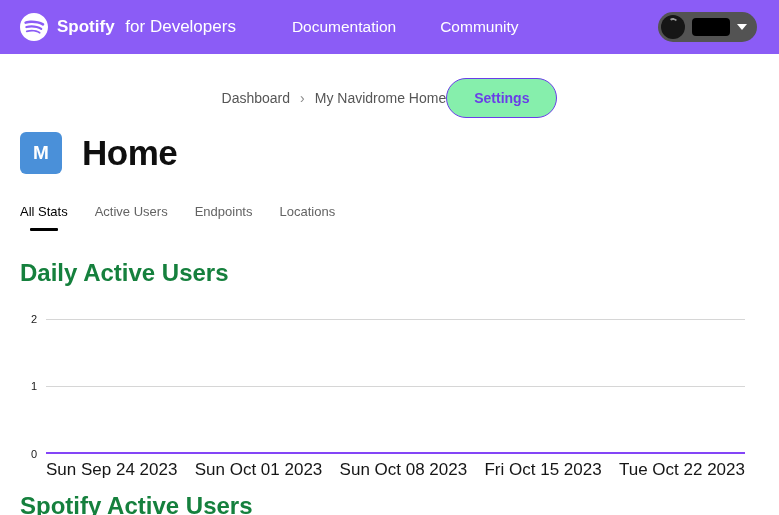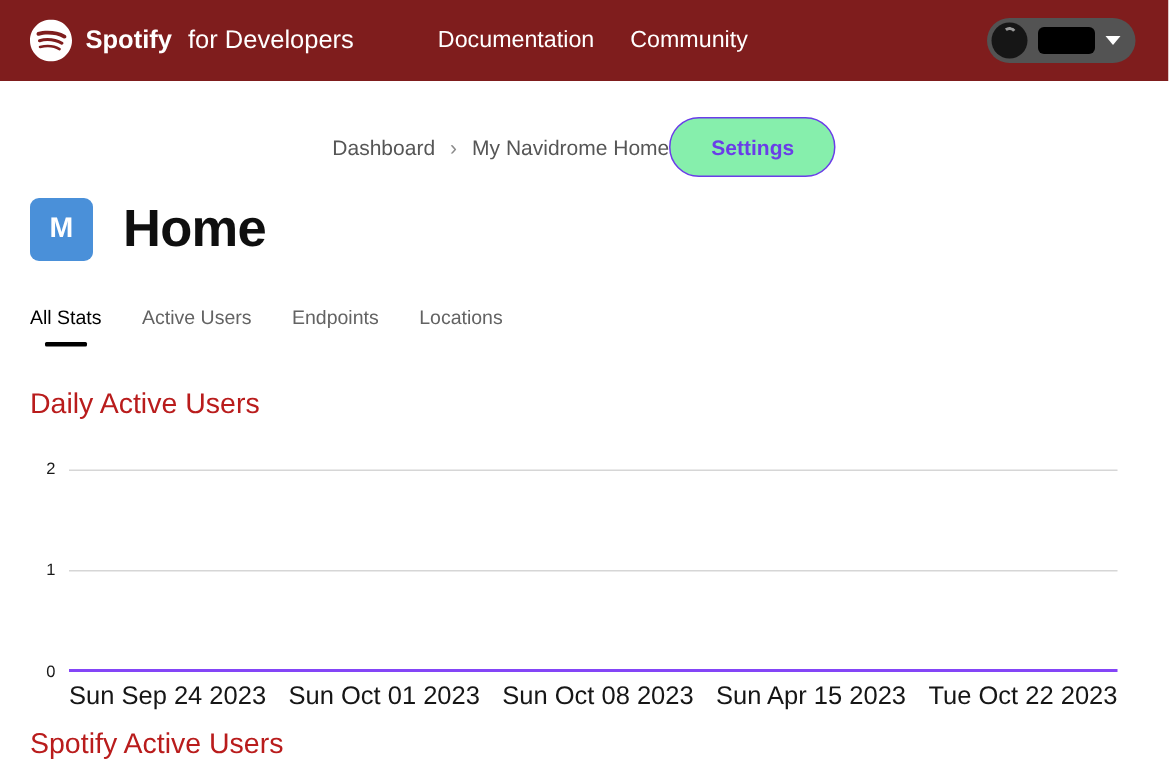--- a/index.html
+++ b/index.html
@@ -8,31 +8,31 @@
     font-family: "Liberation Sans", sans-serif;
     background: #ffffff;
     color: #121212;
     overflow: hidden;
     position: relative;
   }
 
   
   .header {
     height: 54px;
-    background: #7f1d1d;
+    background: #8b5cf6;
     display: flex;
     align-items: center;
     padding: 0 22px 0 20px;
   }
   .brand { display: flex; align-items: center; gap: 9px; cursor: pointer; }
   .brand svg { width: 28px; height: 28px; display: block; }
   .brand-text { color: #ffffff; font-size: 17px; white-space: nowrap; }
   .brand-name { font-weight: 700; }
   .brand-suffix { font-weight: 400; margin-left: 6px; }
-  .nav { display: flex; gap: 24px; margin-left: 56px; }
+  .nav { display: flex; gap: 44px; margin-left: 56px; }
   .nav-link {
     color: #ffffff; font-size: 15.5px; font-weight: 400;
     text-decoration: none; cursor: pointer; white-space: nowrap;
   }
   .account {
     margin-left: auto;
     background: #535353;
     height: 30px;
     border-radius: 16px;
     display: flex;
@@ -99,21 +99,21 @@
   }
   .tab.active { color: #000000; }
   .tab-underline {
     position: absolute; bottom: 0; left: 50%;
     width: 28px; height: 3px; margin-left: -14px;
     background: #000000; border-radius: 1px;
     display: none;
   }
   .tab.active .tab-underline { display: block; }
 
-  .section-title { font-size: 19px; font-weight: 400; color: #b91c1c; }
+  .section-title { font-size: 24px; font-weight: 700; color: #15803d; }
   .daily-title { margin-top: 28px; }
   .monthly-title { margin-top: 12px; }
 
   
   .chart { display: flex; margin-top: 32px; }
   .y-axis { width: 26px; position: relative; height: 135px; flex: none; }
   .y-tick { position: absolute; right: 9px; font-size: 11px; color: #191919; }
   .y-tick-2 { top: -6px; }
   .y-tick-1 { top: 61px; }
   .y-tick-0 { bottom: -6px; }
@@ -203,19 +203,19 @@
     <div class="plot">
       <div class="gridline gridline-top"></div>
       <div class="gridline gridline-mid"></div>
       <div class="series-line"></div>
     </div>
   </div>
   <div class="x-axis">
     <span class="x-tick">Sun Sep 24 2023</span>
     <span class="x-tick">Sun Oct 01 2023</span>
     <span class="x-tick">Sun Oct 08 2023</span>
-    <span class="x-tick">Sun Apr 15 2023</span>
+    <span class="x-tick">Fri Oct 15 2023</span>
     <span class="x-tick">Tue Oct 22 2023</span>
   </div>
 
   <h2 class="section-title monthly-title">Spotify Active Users</h2>
 
 </div>
 
 </body></html>

